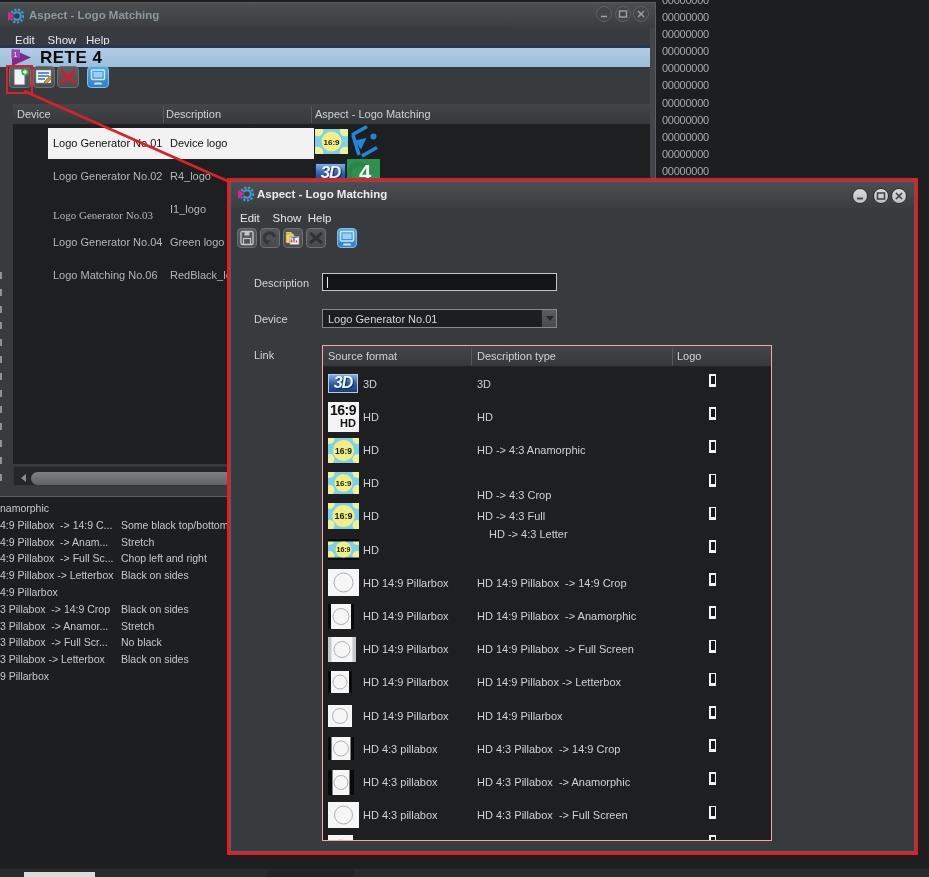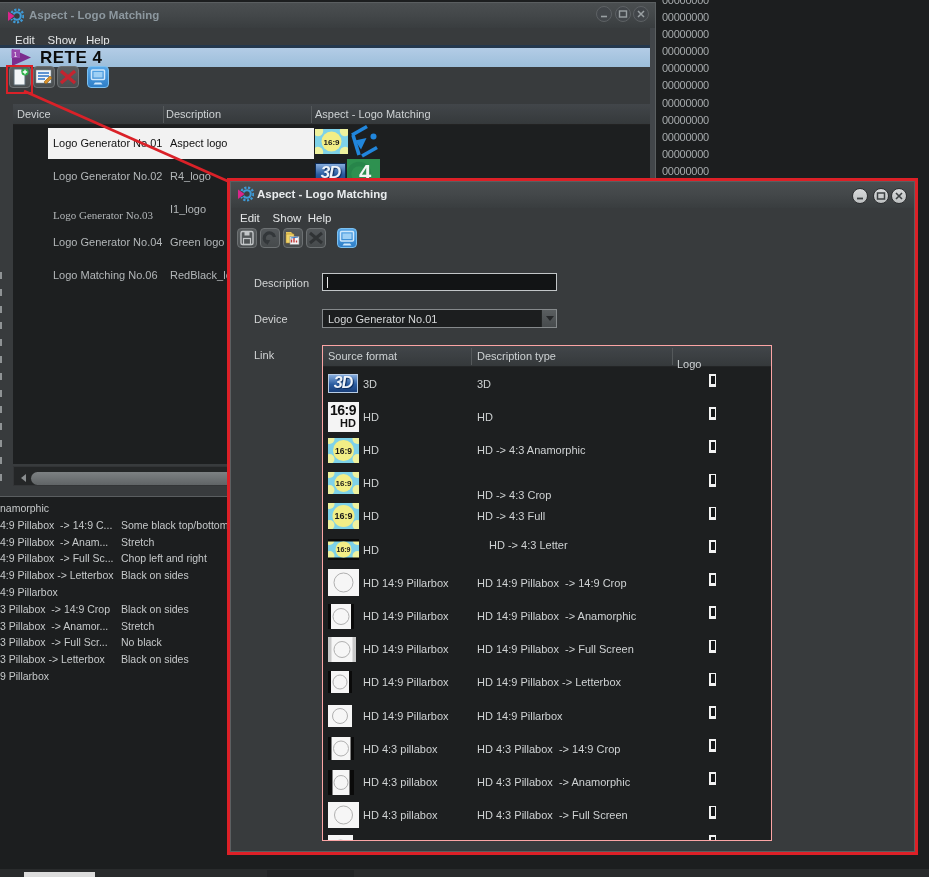--- a/index.html
+++ b/index.html
@@ -111,21 +111,21 @@
   <div class="abs" style="left:13px;top:101px;width:641px;height:360px;background:#1d1f20;">
     <div class="abs" style="left:0;top:0;width:641px;height:21px;background:linear-gradient(#42464a,#35393b);border-bottom:1px solid #222;">
       <div class="abs txt" style="left:4px;top:4px;color:#ced2d4;">Device</div>
       <div class="abs txt" style="left:153px;top:4px;color:#ced2d4;">Description</div>
       <div class="abs txt" style="left:302px;top:4px;color:#ced2d4;">Aspect - Logo Matching</div>
       <div class="abs" style="left:150px;top:2px;width:1px;height:17px;background:#26282a;border-right:1px solid #55595b;"></div>
       <div class="abs" style="left:298px;top:2px;width:1px;height:17px;background:#26282a;border-right:1px solid #55595b;"></div>
     </div>
     <div class="abs" style="left:35px;top:24px;width:266px;height:31px;background:#f2f2f2;"></div>
     <div class="abs txt" style="left:40px;top:33px;color:#111;">Logo Generator No.01</div>
-    <div class="abs txt" style="left:157px;top:33px;color:#111;">Aspect logo</div>
+    <div class="abs txt" style="left:157px;top:33px;color:#111;">Device logo</div>
     <div class="abs txt" style="left:40px;top:66px;color:#b3b7b9;">Logo Generator No.02</div>
     <div class="abs txt" style="left:157px;top:66px;color:#b3b7b9;">R4_logo</div>
     <div class="abs txt" style="left:40px;top:105px;color:#b3b7b9;font-family:Liberation Serif, serif;">Logo Generator No.03</div>
     <div class="abs txt" style="left:157px;top:99px;color:#b3b7b9;">I1_logo</div>
     <div class="abs txt" style="left:40px;top:132px;color:#b3b7b9;">Logo Generator No.04</div>
     <div class="abs txt" style="left:157px;top:132px;color:#b3b7b9;">Green logo</div>
     <div class="abs txt" style="left:40px;top:165px;color:#b3b7b9;">Logo Matching No.06</div>
     <div class="abs txt" style="left:157px;top:165px;color:#b3b7b9;">RedBlack_log</div>
     <svg class="abs" style="left:302px;top:25px;" width="33" height="25" viewBox="0 0 33 25">
       <rect width="33" height="25" fill="#7ed2e8"></rect>
@@ -220,21 +220,21 @@
     <div class="abs txt" style="left:5px;top:3px;color:#d6d8d9;">Logo Generator No.01</div>
     <div class="abs" style="left:218px;top:0;width:15px;height:17px;background:linear-gradient(#5a5e60,#474b4d);border-left:1px solid #232525;">
       <div class="abs" style="left:3.5px;top:6px;width:0;height:0;border-top:5px solid #26282a;border-left:4px solid transparent;border-right:4px solid transparent;"></div>
     </div>
   </div>
   <div class="abs txt" style="left:23px;top:167px;color:#d2d4d5;">Link</div>
   <div class="abs" style="left:91px;top:163px;width:450px;height:496px;background:#1d1f20;border:1px solid #fca5a5;overflow:hidden;">
   <div class="abs" style="left:0;top:0;width:553px;height:21px;background:linear-gradient(#42464a,#35393b);border-bottom:1px solid #232526;">
             <div class="abs txt" style="left:5px;top:4px;color:#ced2d4;">Source format</div>
             <div class="abs txt" style="left:154px;top:4px;color:#ced2d4;">Description type</div>
-            <div class="abs txt" style="left:354px;top:12px;color:#ced2d4;">Logo</div>
+            <div class="abs txt" style="left:354px;top:4px;color:#ced2d4;">Logo</div>
             <div class="abs" style="left:148px;top:2px;width:1px;height:17px;background:#26282a;border-right:1px solid #55595b;"></div>
             <div class="abs" style="left:349px;top:2px;width:1px;height:17px;background:#26282a;border-right:1px solid #55595b;"></div>
           </div>
   <div class="abs" style="left:5px;top:28.1px;width:30px;height:19px;background:linear-gradient(#85abdc,#2a5ca0 55%,#1a3f7a);border:1px solid #b8cce4;color:#eef3f9;font-weight:bold;font-style:italic;font-size:16px;letter-spacing:-1px;text-align:center;line-height:16px;text-shadow:1px 1px 1px #0a2a5a;">3D</div>
   <div class="abs txt" style="left:40px;top:31.5px;color:#cfd2d3;">3D</div>
   <div class="abs txt" style="left:154px;top:31.5px;color:#cfd2d3;">3D</div>
   <div class="abs" style="left:386px;top:28.0px;width:7px;height:13px;background:#f2f2f2;">
             <div class="abs" style="left:2px;top:1.5px;width:3.5px;height:8.5px;background:#141617;"></div>
           </div>
   <div class="abs" style="left:5px;top:55.8px;width:31px;height:30px;background:#f4f4f4;color:#111;">
@@ -301,21 +301,21 @@
               <circle cx="29.5" cy="1" r="5"></circle>
               <circle cx="1.5" cy="17" r="5"></circle>
               <circle cx="29.5" cy="17" r="5"></circle>
             </g>
             <rect width="31" height="2.5" fill="#0a0a0a"></rect>
             <rect y="18.5" width="31" height="2.5" fill="#0a0a0a"></rect>
             <circle cx="15.5" cy="10.5" r="8" fill="#f2ee86"></circle>
             <text x="15.5" y="13.0" font-size="7" font-weight="bold" fill="#1a1a1a" text-anchor="middle" font-family="Liberation Sans">16:9</text>
           </svg>
   <div class="abs txt" style="left:40px;top:197.5px;color:#cfd2d3;">HD</div>
-  <div class="abs txt" style="left:154px;top:193px;color:#cfd2d3;padding-left:12px;">HD -&gt; 4:3 Letter</div>
+  <div class="abs txt" style="left:154px;top:182px;color:#cfd2d3;padding-left:12px;">HD -&gt; 4:3 Letter</div>
   <div class="abs" style="left:386px;top:194.0px;width:7px;height:13px;background:#f2f2f2;">
             <div class="abs" style="left:2px;top:1.5px;width:3.5px;height:8.5px;background:#141617;"></div>
           </div>
   <svg class="abs" style="left:5px;top:223.3px;" width="31" height="27" viewBox="0 0 31 27">
             <rect width="31" height="27" fill="#f6f6f6"></rect>
             <circle cx="15.5" cy="13.5" r="9.5" fill="none" stroke="#b0b0b0" stroke-width="1"></circle>
           </svg>
   <div class="abs txt" style="left:40px;top:230.7px;color:#cfd2d3;">HD 14:9 Pillarbox</div>
   <div class="abs txt" style="left:154px;top:230.7px;color:#cfd2d3;">HD 14:9 Pillabox  -&gt; 14:9 Crop</div>
   <div class="abs" style="left:386px;top:227.2px;width:7px;height:13px;background:#f2f2f2;">

